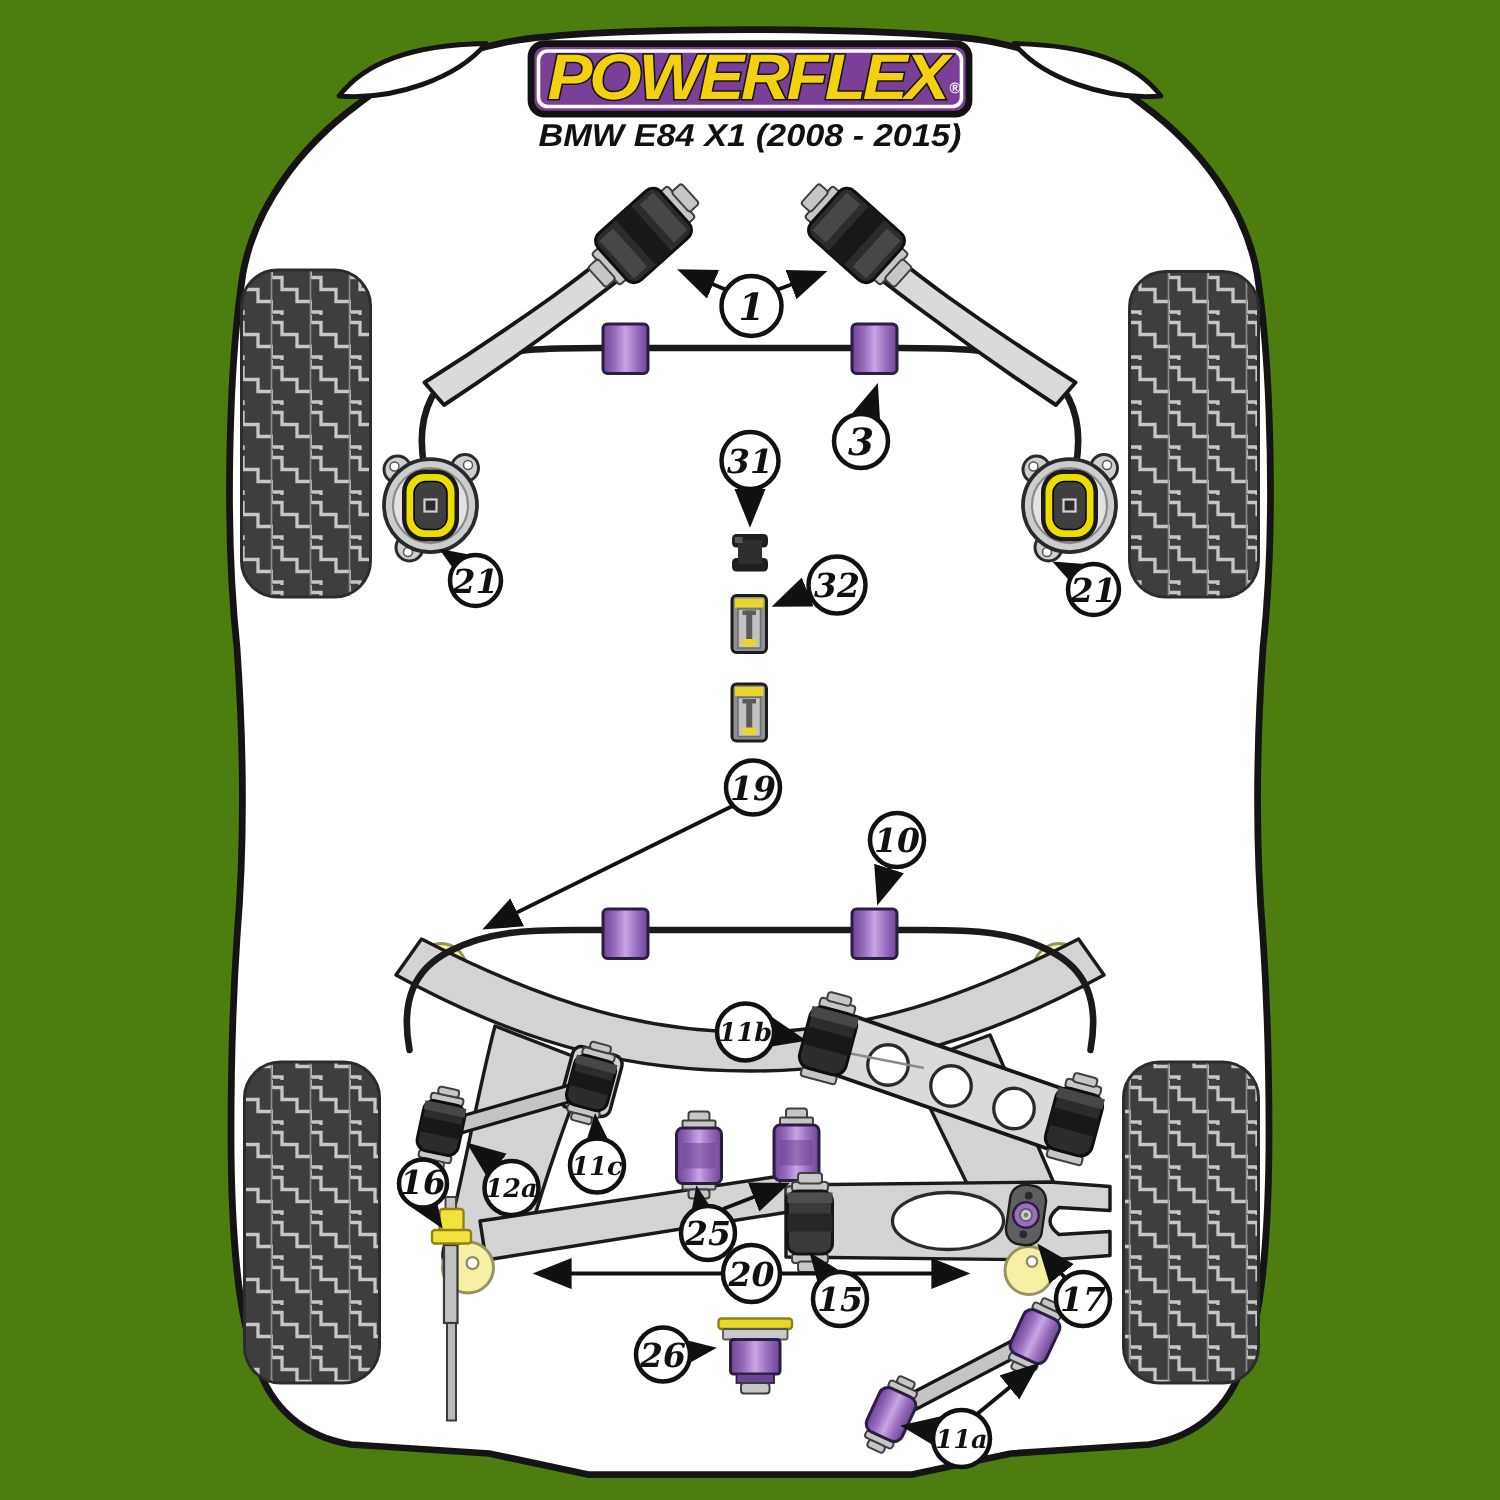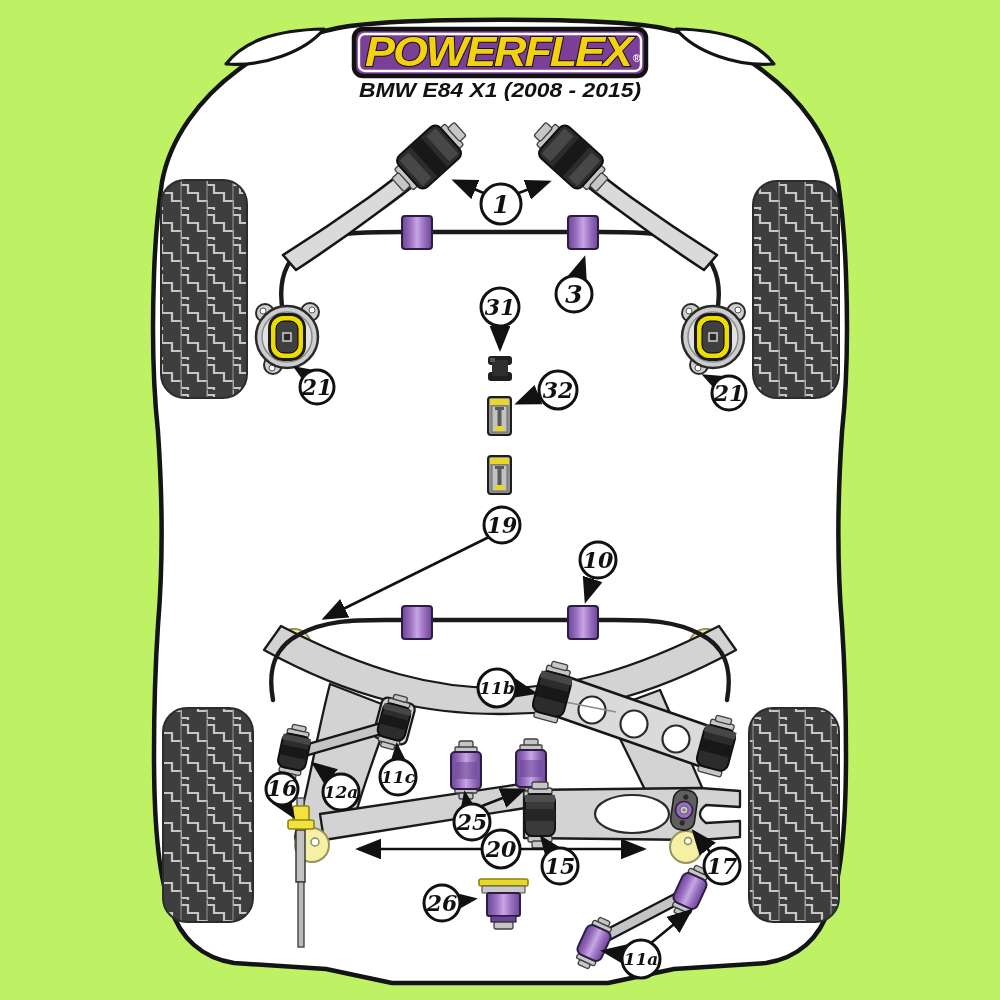--- a/index.html
+++ b/index.html
@@ -1,16 +1,16 @@
 <!DOCTYPE html>
 <html style="--brand-purple: #7c3f98; --brand-yellow: #f3d111; --bushing-purple: #9a6fc0; --bushing-purple-light: #c7a6e4; --bushing-purple-dark: #6b4595; --bump-yellow: #e9d62a; --part-yellow: #f2e23d; --mount-yellow: #f6f0a4; --ring-yellow: #ecdc00;"><head>
 <meta charset="utf-8">
 <style>
   html,body{margin:0;padding:0;background:#ffffff;}
-  .stage{position:relative;width:1000px;height:1000px;background:#bef264;overflow:hidden;
+  .stage{position:relative;width:1000px;height:1000px;background:#4d7c0f;overflow:hidden;
          font-family:"Liberation Sans", sans-serif;}
   svg{display:block;}
 
   
   .body-outline{fill:#ffffff;stroke:#141414;stroke-width:4.5;stroke-linejoin:round;}
   .mirror{fill:#ffffff;stroke:#141414;stroke-width:3.2;stroke-linejoin:round;}
   .tire{fill:url(#tread);stroke:#2c2c2c;stroke-width:2;}
   .arb{fill:none;stroke:#1a1a1a;stroke-width:4.4;stroke-linecap:round;}
   .part-gray{fill:#d3d3d3;stroke:#1a1a1a;stroke-width:2.3;stroke-linejoin:round;}
   .arm-fill{fill:#dadada;stroke:#161616;stroke-width:2.6;stroke-linejoin:round;}

